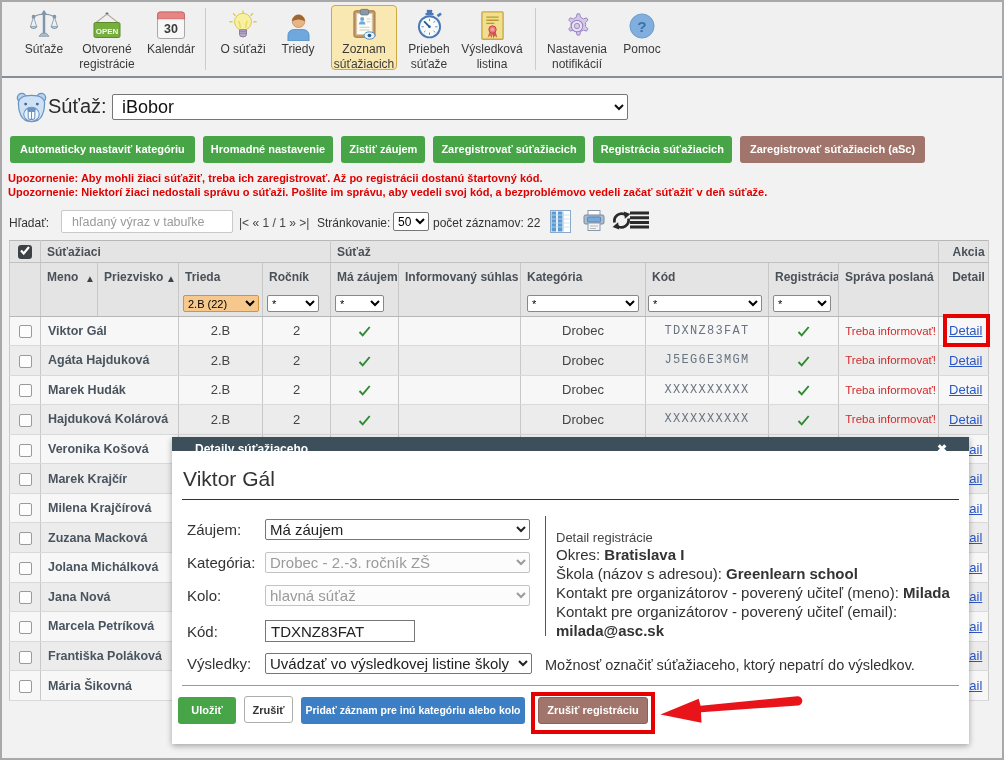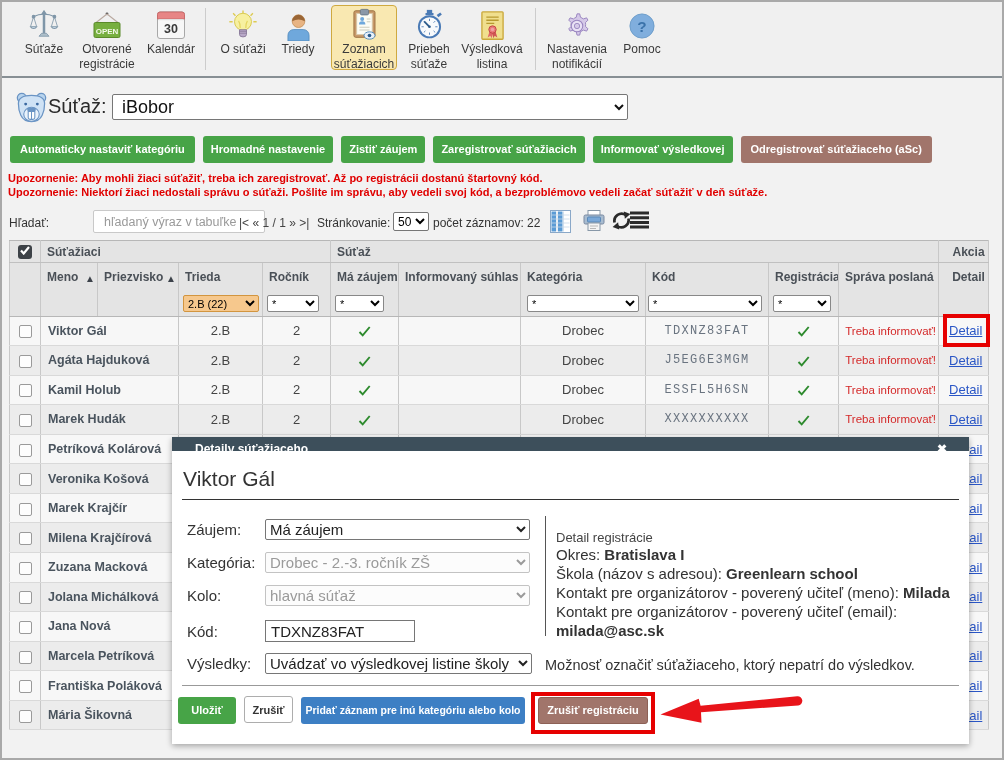--- a/index.html
+++ b/index.html
@@ -19,21 +19,21 @@
 
 #btnrow { position:absolute; left:8px; top:134px; white-space:nowrap; }
 .gbtn { display:inline-block; background:#47a447; color:#fff; font-size:11px; font-weight:bold; border-radius:3px; height:27px; line-height:27px; padding:0 8px; margin-right:8px; text-align:left; }
 .gbtn:first-child, .gbtn.bbtn { padding:0 10px; }
 .bbtn { background:#a1756b; }
 
 #warn { position:absolute; left:6px; top:170px; color:#e00000; font-size:11px; font-weight:bold; line-height:13.5px; }
 
 #search { position:absolute; left:0px; top:200px; width:1000px; height:36px; font-size:12px; color:#333; }
 #search .lbl { position:absolute; left:7px; top:14px; }
-#searchbox { position:absolute; left:59px; top:8px; width:172px; height:23px; border:1px solid #c9c9c9; background:#fff; color:#9a9a9a; font-size:12.5px; font-family:"Liberation Sans",sans-serif; padding-left:10px; border-radius:2px;margin-left:32px; }
+#searchbox { position:absolute; left:59px; top:8px; width:172px; height:23px; border:1px solid #c9c9c9; background:#fff; color:#9a9a9a; font-size:12.5px; font-family:"Liberation Sans",sans-serif; padding-left:10px; border-radius:2px; }
 #pager { position:absolute; left:237px; top:14px; color:#444; }
 #stran { position:absolute; left:315px; top:14px; color:#333; }
 #pagesel { position:absolute; left:391px; top:10px; width:36px; height:19px; font-size:12px; border:1px solid #767676; background:#fff; border-radius:2px; }
 #poct { position:absolute; left:431px; top:14px; color:#333; }
 .sicon { position:absolute; top:8px; }
 
 table { position:absolute; left:7px; top:238px; width:979px; border-collapse:collapse; table-layout:fixed; font-size:13px; color:#444; }
 th, td { border-left:1px solid #c8c8c8; border-right:1px solid #c8c8c8; overflow:hidden; white-space:nowrap; }
 thead th { background:#e4e4e4; color:#4a5057; text-align:left; font-size:12px; padding:0 2px 0 6px; }
 tr.grow th { height:22px; border-top:1px solid #b7b7b7; border-bottom:1px solid #c0c0c0; }
@@ -225,21 +225,21 @@
     <circle cx="23" cy="13.5" r="1.5" fill="#3a68a0"></circle>
     <ellipse cx="17" cy="24" rx="8" ry="7.2" fill="#e9f2fb" stroke="#6a94c4" stroke-width="1.1"></ellipse>
     <path d="M14.2 17.2 h5.6 a1.6 1.6 0 0 1 1.6 1.6 v0.6 a1.6 1.6 0 0 1 -1.6 1.6 h-5.6 a1.6 1.6 0 0 1 -1.6 -1.6 v-0.6 a1.6 1.6 0 0 1 1.6 -1.6 Z" fill="#6a94c4"></path>
     <path d="M13.6 21 h6.8 v6.2 a2 2 0 0 1 -2 2 h-2.8 a2 2 0 0 1 -2 -2 Z" fill="#fff" stroke="#6a94c4" stroke-width="1.1"></path>
     <path d="M17 21 v8" stroke="#6a94c4" stroke-width="1.1"></path>
   </svg>
   <span class="clabel">Súťaž:</span>
   <select id="compsel"><option>iBobor</option></select>
 </div>
 <div id="btnrow">
-  <span class="gbtn">Automaticky nastaviť kategóriu</span><span class="gbtn">Hromadné nastavenie</span><span class="gbtn">Zistiť záujem</span><span class="gbtn">Zaregistrovať súťažiacich</span><span class="gbtn">Informovať výsledkovej</span><span class="gbtn bbtn">Odregistrovať súťažiaceho (aSc)</span>
+  <span class="gbtn">Automaticky nastaviť kategóriu</span><span class="gbtn">Hromadné nastavenie</span><span class="gbtn">Zistiť záujem</span><span class="gbtn">Zaregistrovať súťažiacich</span><span class="gbtn">Registrácia súťažiacich</span><span class="gbtn bbtn">Zaregistrovať súťažiacich (aSc)</span>
 </div>
 <div id="warn">
   Upozornenie: Aby mohli žiaci súťažiť, treba ich zaregistrovať. Až po registrácii dostanú štartovný kód.<br>
   Upozornenie: Niektorí žiaci nedostali správu o súťaži. Pošlite im správu, aby vedeli svoj kód, a bezproblémovo vedeli začať súťažiť v deň súťaže.
 </div>
 <div id="search">
   <span class="lbl">Hľadať:</span>
   <input id="searchbox" value="hľadaný výraz v tabuľke" style="">
   <span id="pager">|&lt; « 1 / 1 » &gt;|</span>
   <span id="stran">Stránkovanie:</span>
@@ -351,55 +351,38 @@
         <td class="ctr">Drobec</td>
         <td class="ctr code">J5EG6E3MGM</td>
         <td class="ctr grn"><svg width="13" height="11" viewBox="0 0 13 11">
             <path d="M1.5 6 L4.7 9.3 L11.7 1" stroke="#2d8a2d" stroke-width="1.9" fill="none"></path>
           </svg></td>
         <td class="warnc">Treba informovať!</td>
         <td class="det"><a>Detail</a></td>
       </tr>
       <tr>
         <td class="chk"><span class="cb"></span></td>
-        <td class="name" colspan="2">Kamil Holub</td>
-        <td class="ctr">2.B</td>
-        <td class="ctr">2</td>
-        <td class="ctr grn"><svg width="13" height="11" viewBox="0 0 13 11">
-            <path d="M1.5 6 L4.7 9.3 L11.7 1" stroke="#2d8a2d" stroke-width="1.9" fill="none"></path>
-          </svg></td>
-        <td></td>
-        <td class="ctr">Drobec</td>
-        <td class="ctr code">ESSFL5H6SN</td>
-        <td class="ctr grn"><svg width="13" height="11" viewBox="0 0 13 11">
-            <path d="M1.5 6 L4.7 9.3 L11.7 1" stroke="#2d8a2d" stroke-width="1.9" fill="none"></path>
-          </svg></td>
-        <td class="warnc">Treba informovať!</td>
-        <td class="det"><a>Detail</a></td>
-      </tr>
-      <tr>
-        <td class="chk"><span class="cb"></span></td>
         <td class="name" colspan="2">Marek Hudák</td>
         <td class="ctr">2.B</td>
         <td class="ctr">2</td>
         <td class="ctr grn"><svg width="13" height="11" viewBox="0 0 13 11">
             <path d="M1.5 6 L4.7 9.3 L11.7 1" stroke="#2d8a2d" stroke-width="1.9" fill="none"></path>
           </svg></td>
         <td></td>
         <td class="ctr">Drobec</td>
         <td class="ctr code">XXXXXXXXXX</td>
         <td class="ctr grn"><svg width="13" height="11" viewBox="0 0 13 11">
             <path d="M1.5 6 L4.7 9.3 L11.7 1" stroke="#2d8a2d" stroke-width="1.9" fill="none"></path>
           </svg></td>
         <td class="warnc">Treba informovať!</td>
         <td class="det"><a>Detail</a></td>
       </tr>
       <tr>
         <td class="chk"><span class="cb"></span></td>
-        <td class="name" colspan="2">Petríková Kolárová</td>
+        <td class="name" colspan="2">Hajduková Kolárová</td>
         <td class="ctr">2.B</td>
         <td class="ctr">2</td>
         <td class="ctr grn"><svg width="13" height="11" viewBox="0 0 13 11">
             <path d="M1.5 6 L4.7 9.3 L11.7 1" stroke="#2d8a2d" stroke-width="1.9" fill="none"></path>
           </svg></td>
         <td></td>
         <td class="ctr">Drobec</td>
         <td class="ctr code">XXXXXXXXXX</td>
         <td class="ctr grn"><svg width="13" height="11" viewBox="0 0 13 11">
             <path d="M1.5 6 L4.7 9.3 L11.7 1" stroke="#2d8a2d" stroke-width="1.9" fill="none"></path>

